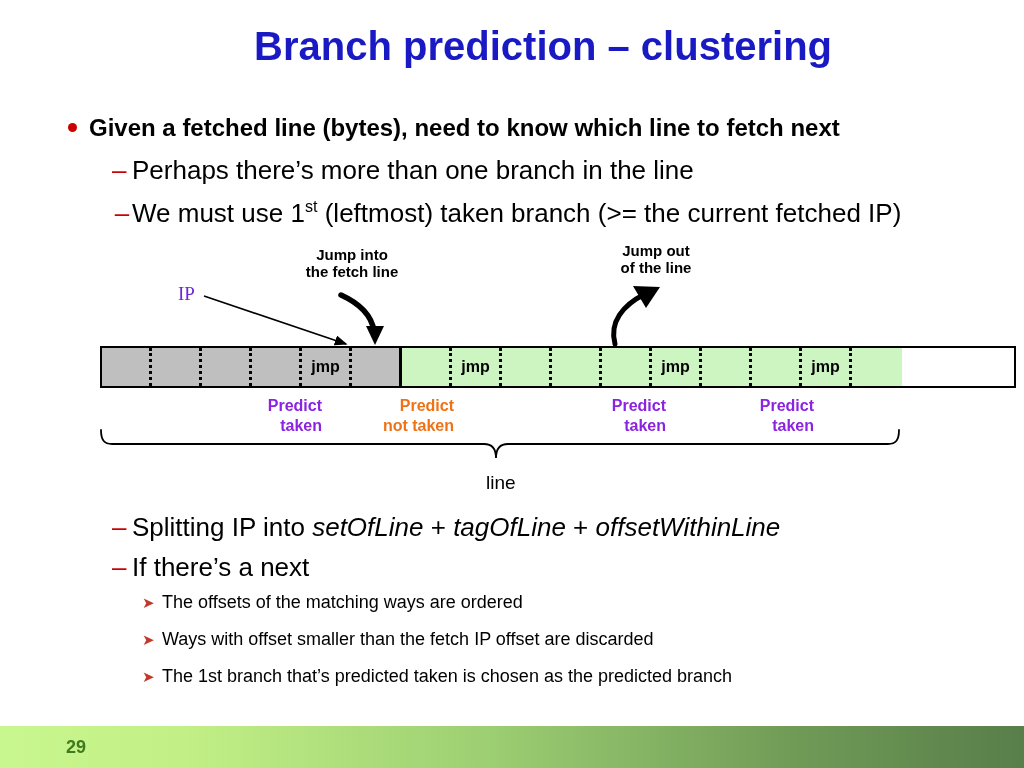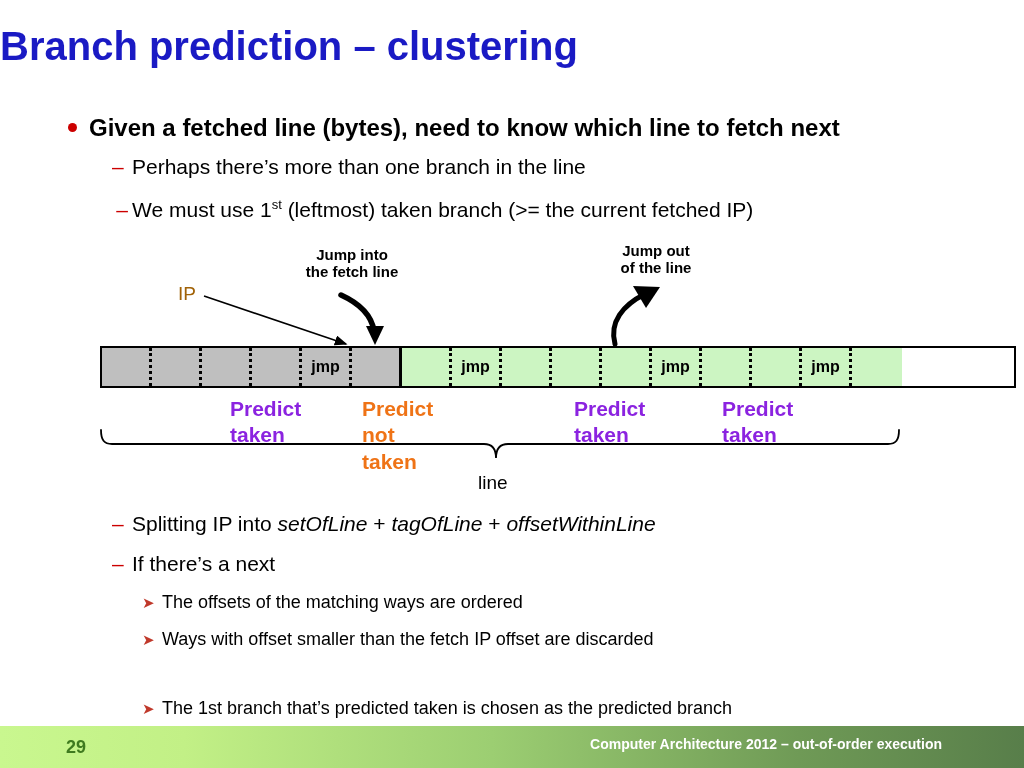--- a/index.html
+++ b/index.html
@@ -5,71 +5,71 @@
   html,body{margin:0;padding:0;}
   body{
     width:1024px;height:768px;background:#ffffff;
     font-family:"Liberation Sans", sans-serif;
     position:relative;overflow:hidden;
   }
   #slide{position:absolute;inset:0;}
 
   
   .title{
-    position:absolute;left:0;top:24px;width:832px;text-align:left;
+    position:absolute;left:0;top:24px;width:832px;text-align:right;
     font-size:40px;font-weight:bold;color:#1a1ac4;letter-spacing:0px;
   }
 
   
   .b1{position:absolute;font-size:24px;font-weight:bold;color:#000;}
   .b1 .dot{
     display:inline-block;width:9px;height:9px;border-radius:50%;
     background:#cc0000;vertical-align:middle;margin-right:12px;
     position:relative;top:-2px;
   }
-  .b2{position:absolute;font-size:21px;color:#000;white-space:nowrap;}
+  .b2{position:absolute;font-size:26px;color:#000;white-space:nowrap;}
   .b2 .dash{color:#cc0000;display:inline-block;width:20px;}
   .b3{position:absolute;font-size:18px;color:#000;white-space:nowrap;}
   .b3 .arw{color:#c0392b;display:inline-block;width:20px;font-size:15px;}
   .it{font-style:italic;}
   sup{font-size:0.62em;vertical-align:super;line-height:0;}
 
   
   .dlabel{
     position:absolute;font-size:15px;font-weight:bold;color:#000;
     line-height:1.15;text-align:center;
   }
-  .iplabel{position:absolute;font-size:19px;color:#a16207;}
+  .iplabel{position:absolute;font-size:19px;color:#6d28d9;font-family:Liberation Serif, serif;}
 
   
   #bar{
     position:absolute;left:100px;top:346px;width:916px;height:42px;
     border:2px solid #000;box-sizing:border-box;display:flex;
   }
   .cell{
     width:50px;height:100%;box-sizing:border-box;
     display:flex;align-items:center;justify-content:center;
     font-size:16px;font-weight:bold;color:#000;
     border-right:3px dotted #000;
   }
   .cell:last-child{border-right:none;}
   .cell.gray{background:#bfbfbf;}
   .cell.green{background:#ccf5c2;}
   .cell.solidedge{border-right:3px solid #000;}
 
   
   .pred{
-    position:absolute;text-align:left;font-size:21px;font-weight:bold;
+    position:absolute;text-align:right;font-size:16px;font-weight:bold;
     line-height:1.25;
   }
   .pred.taken{color:#8b23e0;}
   .pred.nottaken{color:#ef7316;}
 
   
-  .linelabel{position:absolute;font-size:19px;color:#000;}
+  .linelabel{position:absolute;font-size:19px;color:#000;margin-left:8px;}
 
   
   #footer{
     position:absolute;left:0;top:726px;width:1024px;height:42px;
     background:linear-gradient(to right,#c9f78f 0%,#c2f086 18%,#9cce72 48%,#6f9a56 78%,#587e4a 100%);
   }
   #pagenum{
     position:absolute;left:66px;top:737px;font-size:18px;font-weight:bold;
     color:#3f7a1f;
   }
@@ -180,21 +180,20 @@
   </div>
 
   <div class="b3" style="left:142px;top:629px;">
     <span class="arw">➤</span><span>Ways with offset smaller than the fetch IP offset are discarded</span>
   </div>
 
   <div class="b3" style="left:142px;top:592px;">
     <span class="arw">➤</span><span>The offsets of the matching ways are ordered</span>
   </div>
 
-  <div class="b3" style="left:142px;top:666px;margin-top:32px;">
+  <div class="b3" style="left:142px;top:666px;">
     <span class="arw">➤</span><span>The 1st branch that’s predicted taken is chosen as the predicted branch</span>
   </div>
 
   <div id="footer"></div>
   <div id="pagenum">29</div>
-  <div id="ftext">Computer Architecture 2012 – out-of-order execution</div>
 
 </div>
 
 </body></html>

